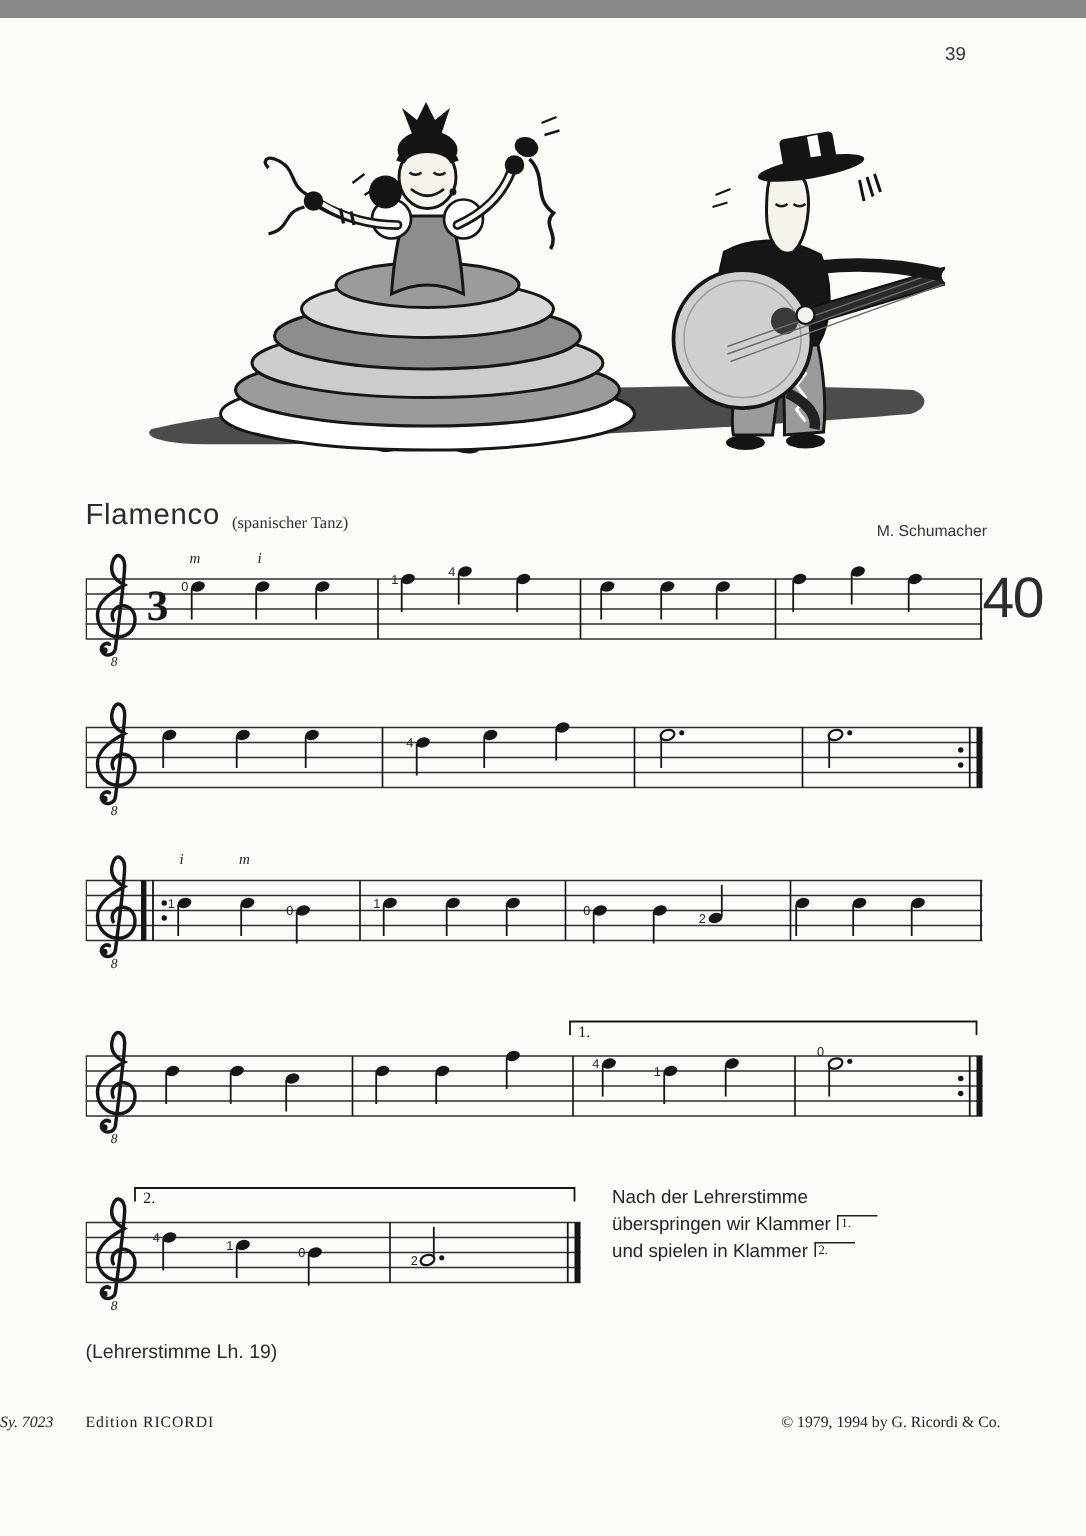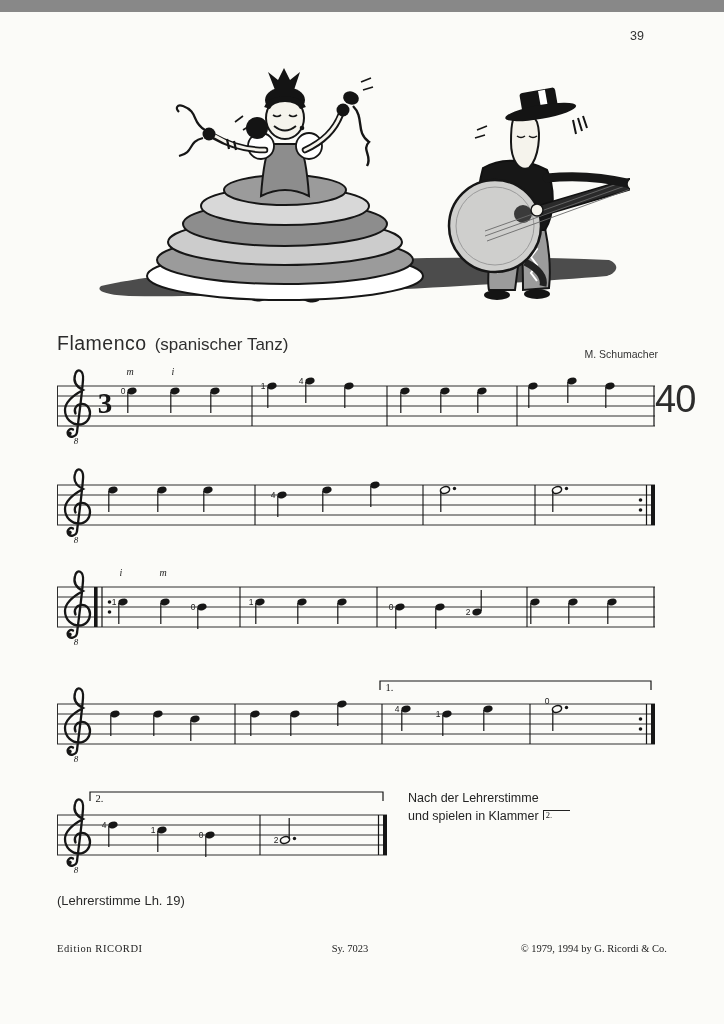--- a/index.html
+++ b/index.html
@@ -2,33 +2,33 @@
 <html><head>
 <meta charset="utf-8">
 <style>
   html,body{margin:0;padding:0;background:#888;}
   .page{position:relative;width:724px;height:1024px;background:#fbfbf8;margin:12px auto;overflow:hidden;
         font-family:"Liberation Sans",sans-serif;color:#1c1c1c;}
   .page-number{position:absolute;left:630px;top:17px;font-size:12.5px;color:#333;}
   .illustration{position:absolute;left:85px;top:26px;width:545px;height:285px;}
   .title-row{position:absolute;left:57px;top:320px;display:flex;align-items:flex-end;gap:8px;}
   .title-main{font-size:19.5px;letter-spacing:.5px;color:#2b2b2b;}
-  .title-sub{font-size:17px;color:#2f2f2f;}
+  .title-sub{font-size:11px;color:#2f2f2f;font-family:Liberation Serif, serif;}
   .composer{position:absolute;right:66px;top:336px;font-size:10.5px;color:#333;}
   .system{position:absolute;left:57px;}
   .system svg{display:block;}
   .piece-number{position:absolute;left:655px;top:366px;font-size:38px;color:#2c2c2c;letter-spacing:-1px;text-align:center;}
   .note-text{position:absolute;left:408px;top:777px;width:260px;font-size:12.5px;line-height:18px;color:#242424;}
   .volta-chip{display:inline-block;border-top:1.2px solid #222;border-left:1px solid #222;
         height:9px;min-width:23px;font-size:8.5px;line-height:9px;padding:0 1px 0 2px;margin-left:4px;
         position:relative;top:-2px;font-family:"Liberation Serif",serif;color:#222;}
   .teacher-note{position:absolute;left:57px;top:881px;font-size:13px;color:#2a2a2a;}
   .footer{position:absolute;left:0;top:931px;width:724px;font-family:"Liberation Serif",serif;font-size:10.5px;color:#222;}
   .footer .f-left{position:absolute;left:57px;letter-spacing:.6px;}
-  .footer .f-center{position:absolute;left:0;width:700px;text-align:center;}
+  .footer .f-center{position:absolute;left:0;width:700px;text-align:left;font-style:italic;}
   .footer .f-right{position:absolute;right:57px;}
 </style>
 </head>
 <body>
 
 <div class="page">
 
   <div class="page-number">39</div>
 
   <svg class="illustration" viewBox="0 0 545 285">
@@ -419,20 +419,23 @@
         </g>
         <line x1="232.2" y1="54" x2="232.2" y2="33" stroke="#161616" stroke-width="1.2"></line>
         <circle cx="237.5" cy="53.5" r="1.7" fill="#161616"></circle>
         <text x="221.5" y="58" text-anchor="end" font-size="8.5" fill="#222" font-family="&quot;Liberation Sans&quot;,sans-serif">2</text>
       </svg>
     </div>
 
   <div class="note-text">
     <div>Nach der Lehrerstimme</div>
     <div>
+      <span>überspringen wir Klammer</span><span class="volta-chip">1.</span>
+    </div>
+    <div>
       <span>und spielen in Klammer</span><span class="volta-chip">2.</span>
     </div>
   </div>
 
   <div class="teacher-note">(Lehrerstimme Lh. 19)</div>
 
   <div class="footer">
     <span class="f-left">Edition RICORDI</span>
     <span class="f-center">Sy. 7023</span>
     <span class="f-right">© 1979, 1994 by G. Ricordi &amp; Co.</span>

